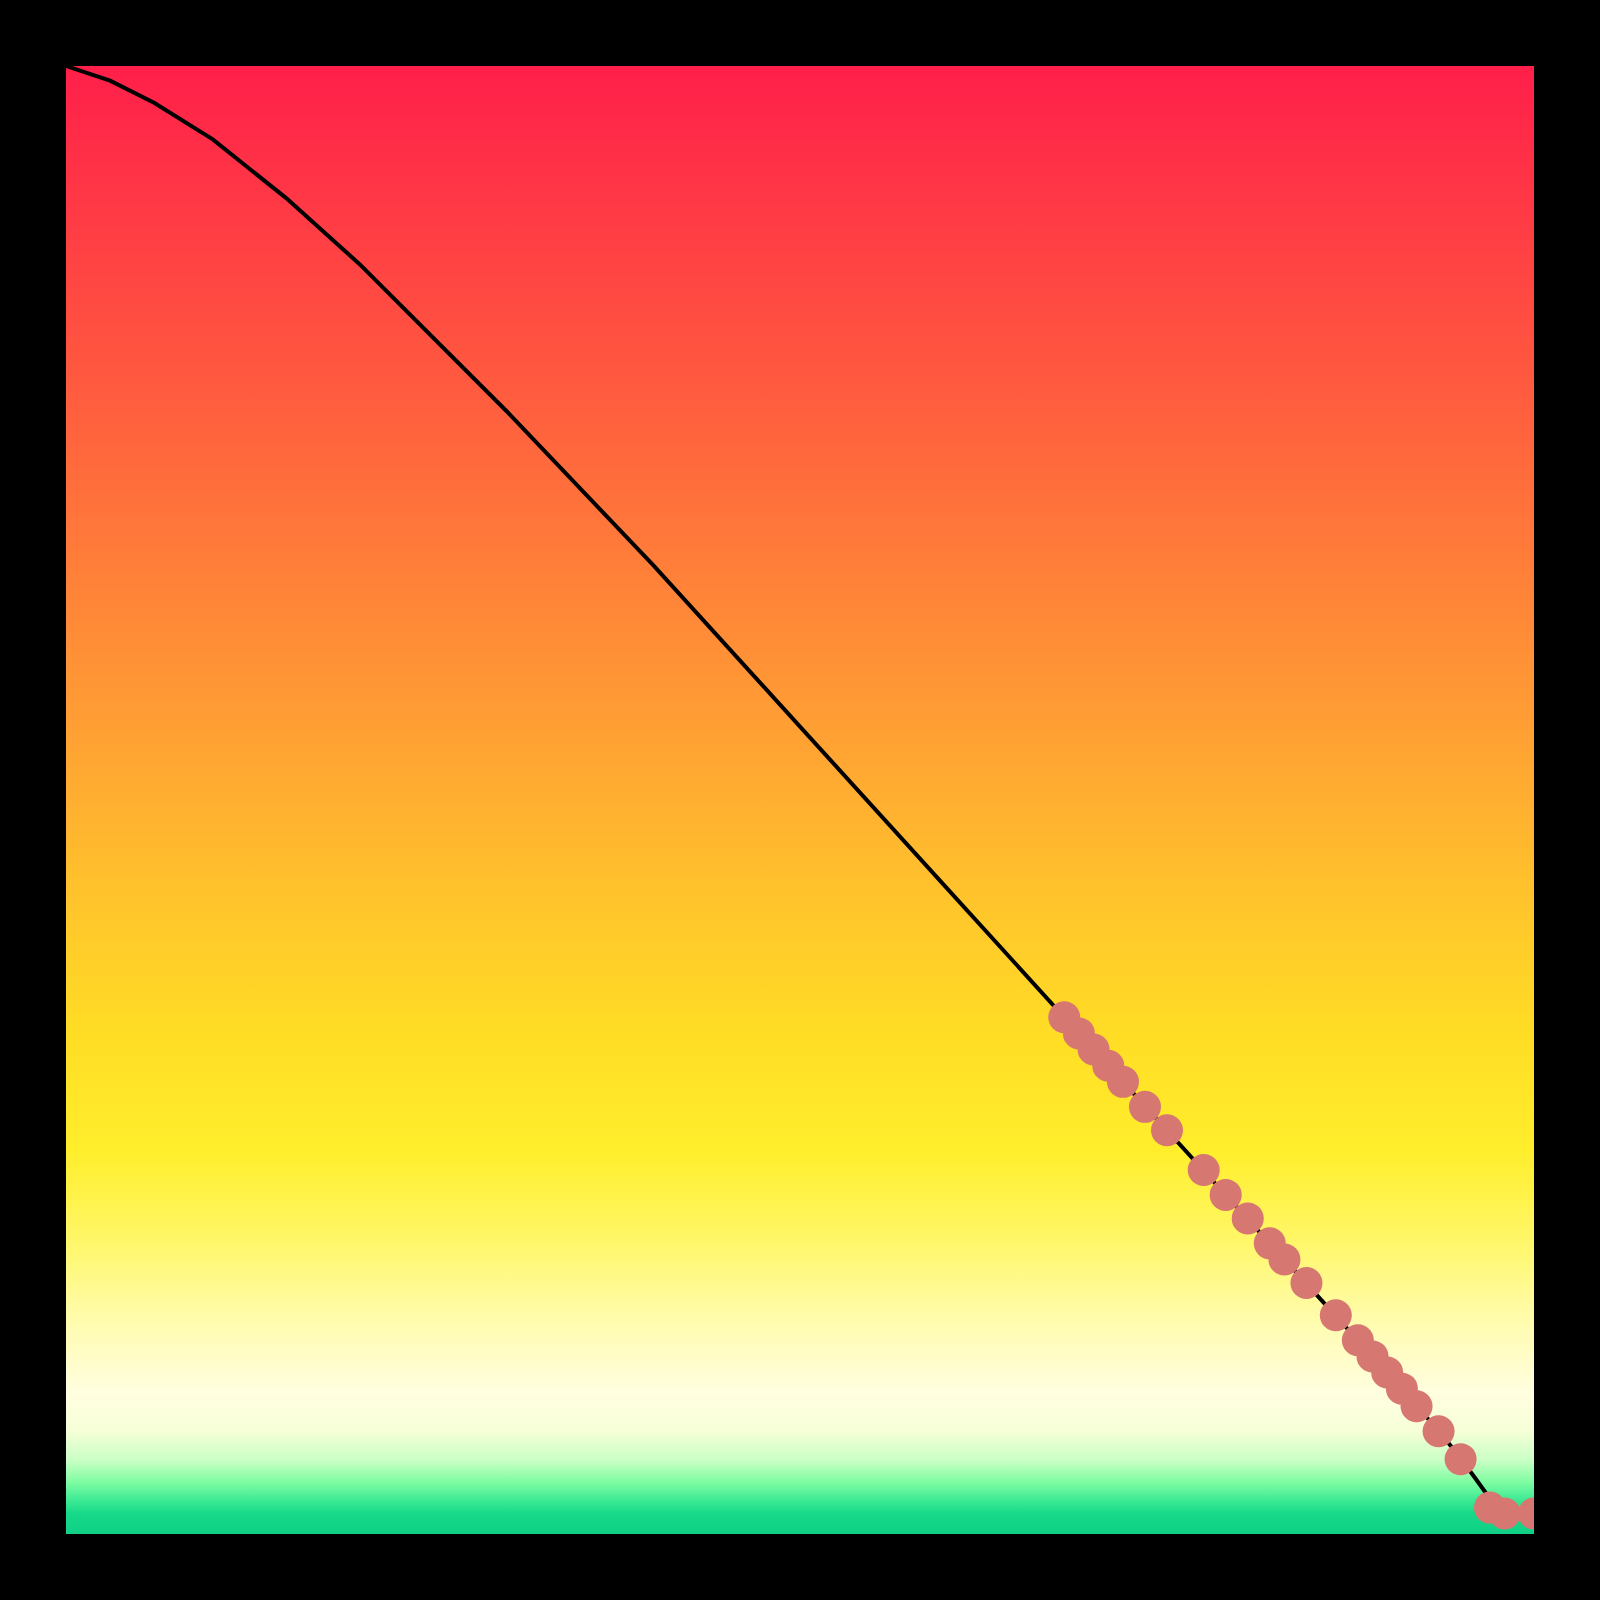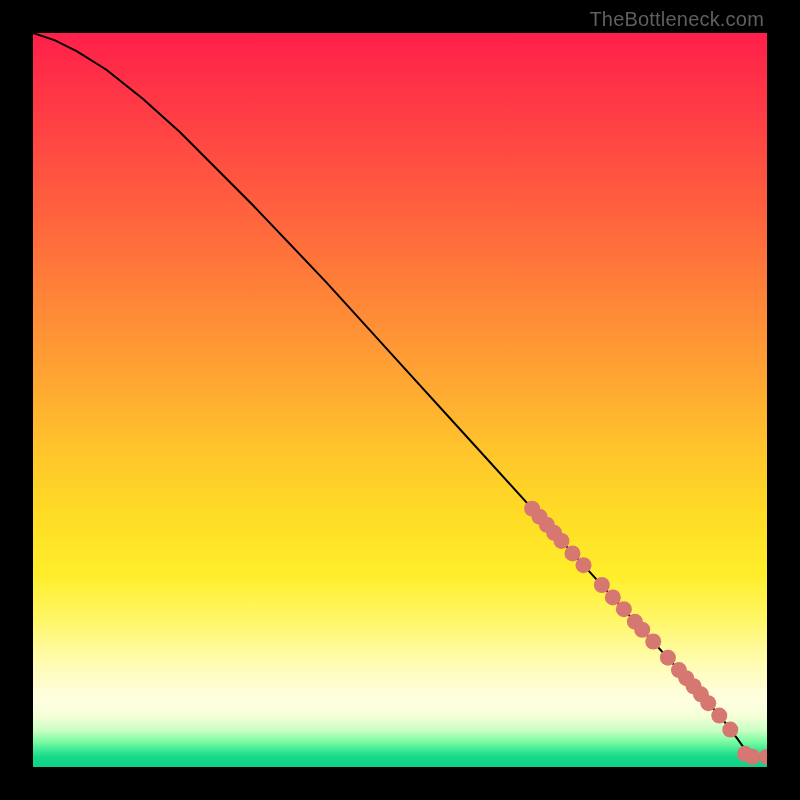--- a/index.html
+++ b/index.html
@@ -68,21 +68,20 @@
   }
   .dot {
     fill: #d77772;
     stroke: none;
   }
 </style>
 </head>
 <body>
 
 <div class="frame">
-  <div class="attribution">TheBottleneck.com</div>
 
   <div class="plot-area">
     <svg class="overlay" viewBox="0 0 734 734" preserveAspectRatio="none">
       <path id="curve-path" class="curve" d="M0.00 0.00 L22.02 7.34 L44.04 18.35 L73.40 36.70 L110.10 66.06 L146.80 99.09 L220.20 172.49 L293.60 249.56 L367.00 330.30 L440.40 411.04 L499.12 475.63 L528.48 507.93 L550.50 532.15 L572.52 556.37 L587.20 572.52 L601.88 588.67 L616.56 604.82 L631.24 620.96 L645.92 637.11 L660.60 653.26 L671.61 665.74 L682.62 678.22 L693.63 691.43 L704.64 706.11 L711.98 716.38 L719.32 723.72 L734.00 723.72"></path>
       <g id="dots">
           <circle cx="499.12" cy="475.63" r="8" class="dot" fill="#d77772"></circle>
           <circle cx="506.46" cy="483.71" r="8" class="dot" fill="#d77772"></circle>
           <circle cx="513.80" cy="491.78" r="8" class="dot" fill="#d77772"></circle>
           <circle cx="521.14" cy="499.85" r="8" class="dot" fill="#d77772"></circle>
           <circle cx="528.48" cy="507.93" r="8" class="dot" fill="#d77772"></circle>

